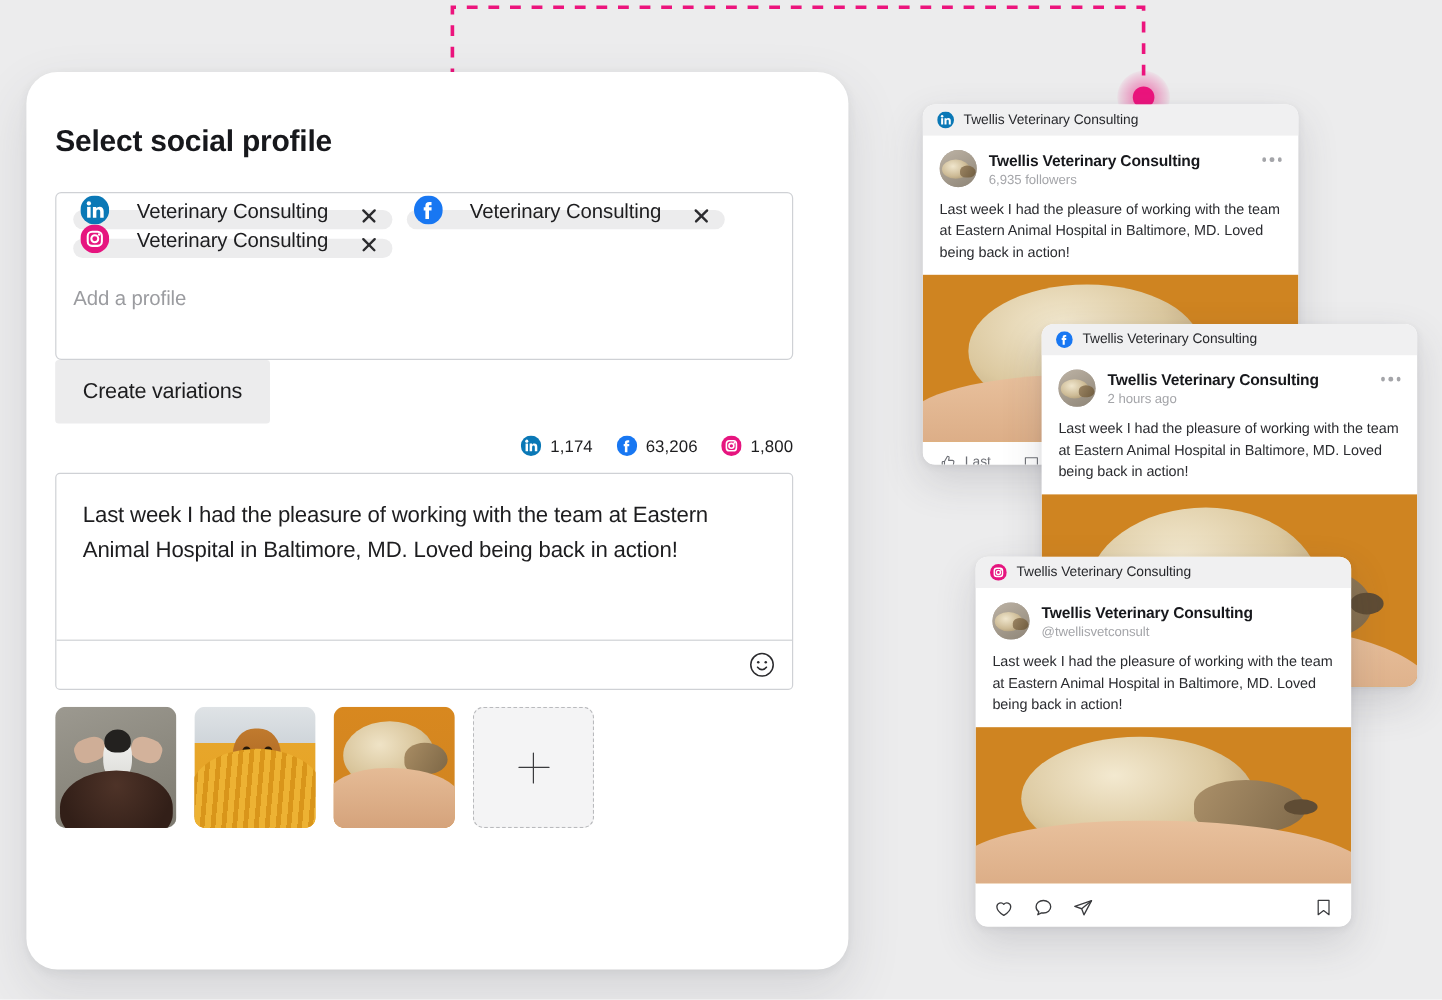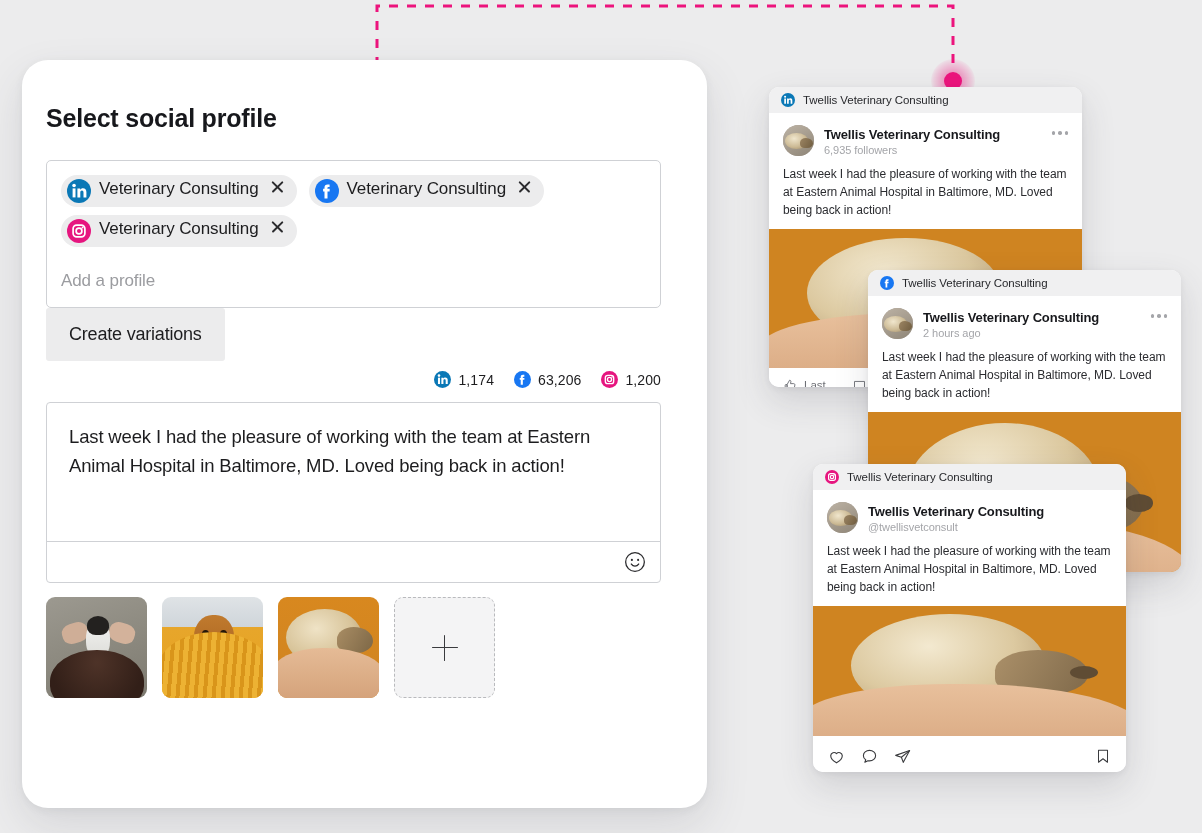--- a/index.html
+++ b/index.html
@@ -34,23 +34,23 @@
     font-size:25px;font-weight:700;letter-spacing:-.2px;margin:0 0 27px 0;color:#17181c;
   }
 
   
   .profile-box{
     border:1px solid #cfd1d5;border-radius:5px;padding:14px 14px 16px 14px;
     min-height:140px;box-sizing:border-box;
   }
   .chips{display:flex;flex-wrap:wrap;gap:8px 12px;}
   .chip{
-    display:inline-flex;align-items:flex-start;gap:8px;
+    display:inline-flex;align-items:flex-end;gap:23px;
     background:#ececed;border-radius:999px;padding:4px 12px 4px 6px;
-    height:32px;box-sizing:border-box;
+    height:16px;box-sizing:border-box;
   }
   .chip-label{font-size:17px;color:#1d1d1f;letter-spacing:-.1px;white-space:nowrap;}
   .chip-x{
     width:15px;height:15px;flex:0 0 15px;margin-left:3px;cursor:pointer;
     position:relative;
   }
   .chip-x:before,.chip-x:after{
     content:"";position:absolute;left:0;top:7px;width:15px;height:1.6px;background:#2b2b2e;border-radius:1px;
   }
   .chip-x:before{transform:rotate(45deg);}
@@ -265,21 +265,21 @@
       </div>
       <div class="count">
         <span class="sicon sm">
           <svg width="17" height="17" viewBox="0 0 24 24">
             <circle cx="12" cy="12" r="12" fill="#e6157f"></circle>
             <rect x="6.1" y="6.1" width="11.8" height="11.8" rx="3.6" fill="none" stroke="#fff" stroke-width="1.9"></rect>
             <circle cx="12" cy="12" r="2.9" fill="none" stroke="#fff" stroke-width="1.9"></circle>
             <circle cx="15.6" cy="8.4" r="1.1" fill="#fff"></circle>
           </svg>
         </span>
-        <span class="count-val">1,200</span>
+        <span class="count-val">1,800</span>
       </div>
     </div>
 
     
     <div class="composer">
       <div class="composer-text">Last week I had the pleasure of working with the team at Eastern Animal Hospital in Baltimore, MD. Loved being back in action!</div>
       <div class="composer-bar">
         <span class="emoji-btn">
           <svg width="22" height="22" viewBox="0 0 24 24">
             <circle cx="12" cy="12" r="10.2" fill="none" stroke="#2b2b2e" stroke-width="1.4"></circle>

